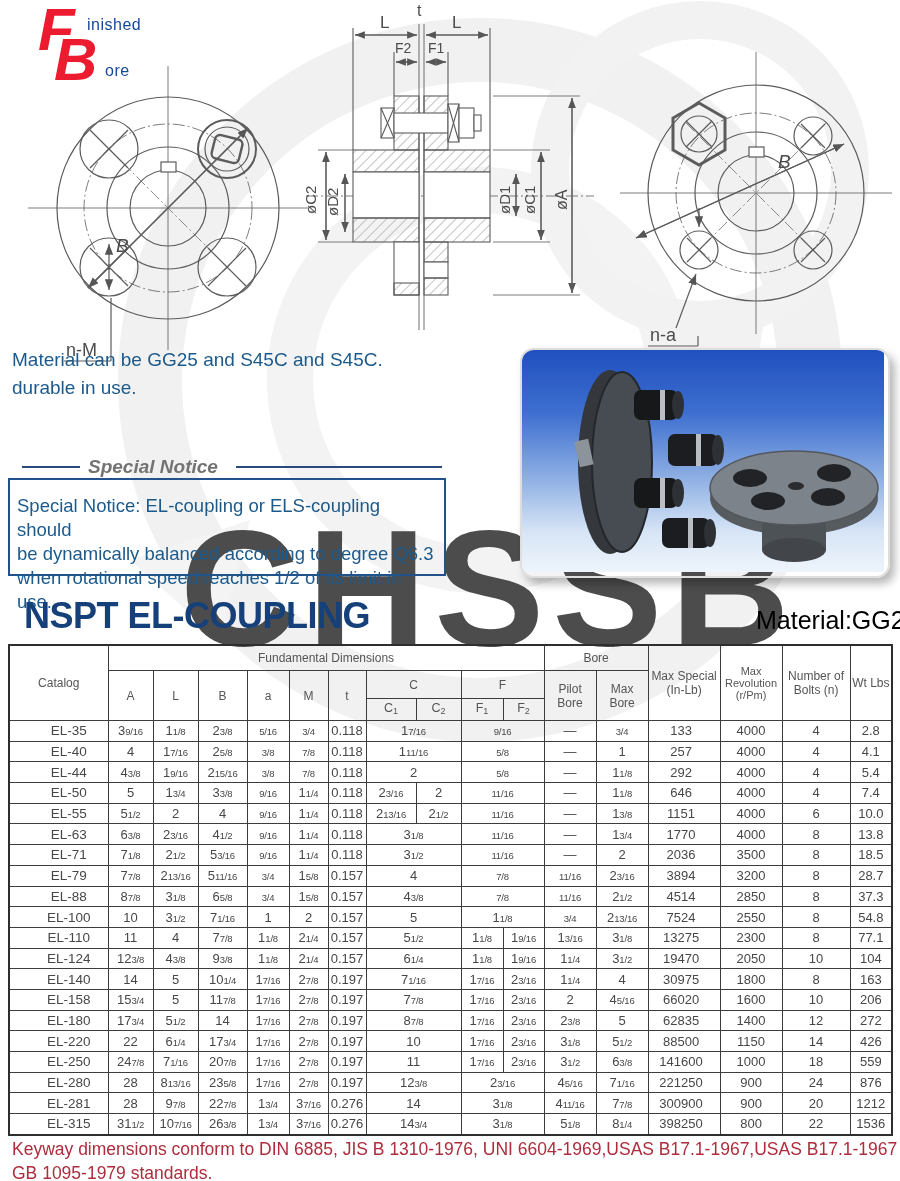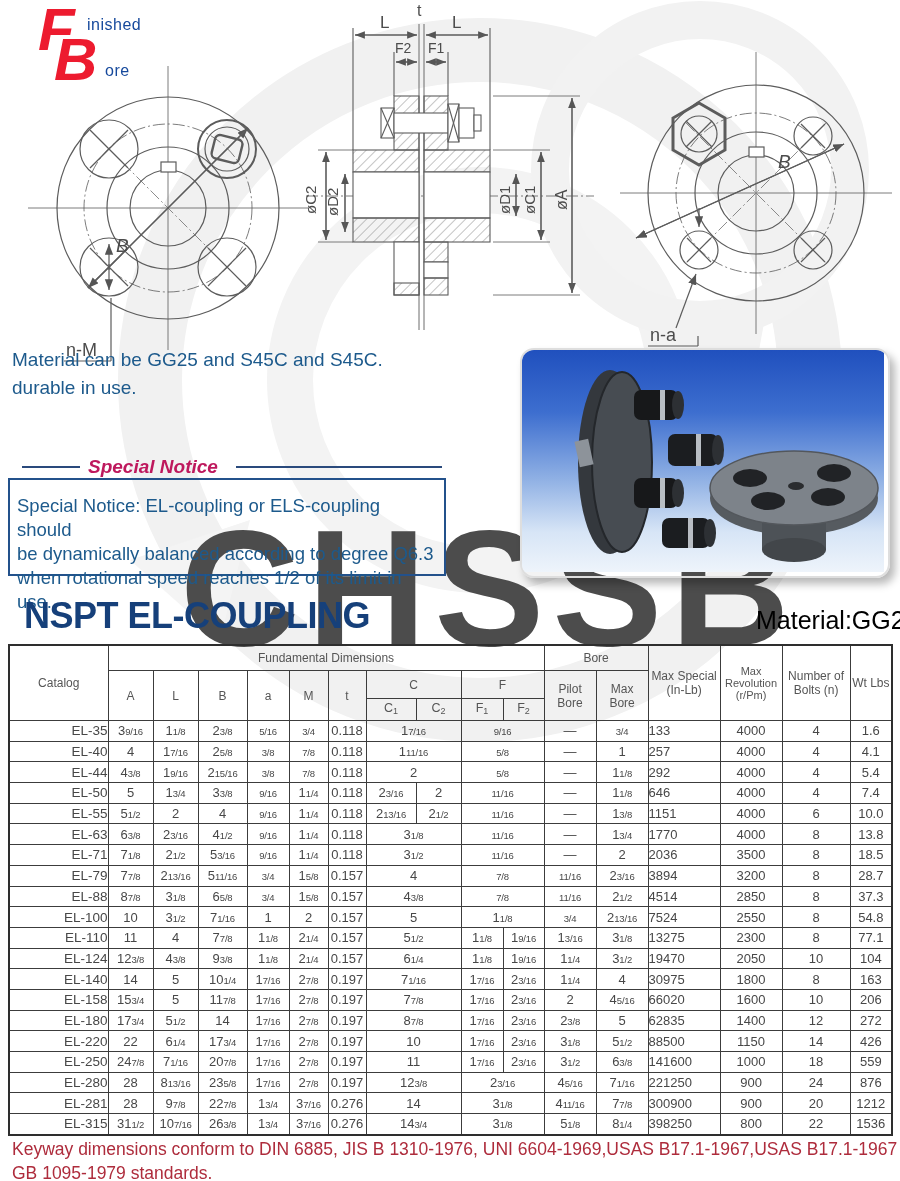--- a/index.html
+++ b/index.html
@@ -26,21 +26,21 @@
   #drawMid{left:288px;top:0px}
   #drawRight{left:606px;top:46px}
   svg text{font-family:"Liberation Sans",sans-serif;fill:#4c4c4c}
 
   
   .material-text{position:absolute;left:12px;top:346px;font-size:19px;line-height:27.5px;color:#1d5a8c}
   .notice-head{position:absolute;left:8px;top:456px;width:438px;height:20px}
   .notice-head .rule{position:absolute;top:10px;height:2px;background:#2a4a7c}
   .notice-head .rule.l{left:14px;width:58px}
   .notice-head .rule.r{left:228px;width:206px}
-  .notice-title{position:absolute;left:80px;top:0;font-size:19px;font-weight:bold;font-style:italic;color:#be185d}
+  .notice-title{position:absolute;left:80px;top:0;font-size:19px;font-weight:bold;font-style:italic;color:#737373}
   .notice-box{position:absolute;left:8px;top:478px;width:420px;height:66px;border:2px solid #23518b;
     padding:14px 7px;font-size:18.5px;line-height:24px;color:#1d5a8c;background:transparent}
 
   
   .photo{position:absolute;left:520px;top:348px;width:366px;height:226px;border-radius:14px;
     border:2px solid #dedede;box-shadow:5px 6px 9px rgba(0,0,0,.28);overflow:hidden}
 
   
   .page-title{position:absolute;left:24px;top:595px;font-size:36px;font-weight:800;color:#16407a;letter-spacing:-.5px}
   .material-tag{position:absolute;left:756px;top:606px;font-size:25px;color:#000000}
@@ -48,22 +48,22 @@
   
   table.cat{position:absolute;left:8px;top:644px;width:885px;border-collapse:collapse;table-layout:fixed;
     border:2px solid #2e2e2e;background:transparent}
   .cat th,.cat td{border:1px solid #3c3c3c;padding:0;background:transparent}
   .cat thead th{font-weight:normal;font-size:12px;color:#555;line-height:14px}
   .cat thead tr.h1 th{height:24px}
   .cat thead tr.h2 th{height:27px}
   .cat thead tr.h3 th{height:21px;font-size:12.5px}
   .cat thead th.sm{font-size:11px;line-height:12px}
   .cat tbody td{height:19.7px;font-size:13px;color:#474747;text-align:center;white-space:nowrap;overflow:hidden}
-  .cat td.cat-name{text-align:right;padding-left:20px;font-size:13.5px}
-  .cat td.num{text-align:left;padding-right:6px}
+  .cat td.cat-name{text-align:center;padding-left:20px;font-size:13.5px}
+  .cat td.num{text-align:center;padding-right:6px}
   .fr{font-size:9.5px;letter-spacing:-.2px}
   sub.subn{font-size:9px;vertical-align:-2px}
 
   
   .footer-note{position:absolute;left:12px;top:1137px;font-size:17.5px;line-height:24px;color:#ae2c3c}
 </style>
 </head>
 <body>
 
 <div class="layer" id="watermark">
@@ -398,21 +398,21 @@
           <td><span class="fr">5/16</span></td>
           <td><span class="fr">3/4</span></td>
           <td>0.118</td>
           <td colspan="2">1<span class="fr">7/16</span></td>
           <td colspan="2"><span class="fr">9/16</span></td>
           <td>—</td>
           <td><span class="fr">3/4</span></td>
           <td class="num">133</td>
           <td>4000</td>
           <td>4</td>
-          <td>1.6</td>
+          <td>2.8</td>
         </tr>
         <tr>
           <td class="cat-name">EL-40</td>
           <td>4</td>
           <td>1<span class="fr">7/16</span></td>
           <td>2<span class="fr">5/8</span></td>
           <td><span class="fr">3/8</span></td>
           <td><span class="fr">7/8</span></td>
           <td>0.118</td>
           <td colspan="2">1<span class="fr">11/16</span></td>

